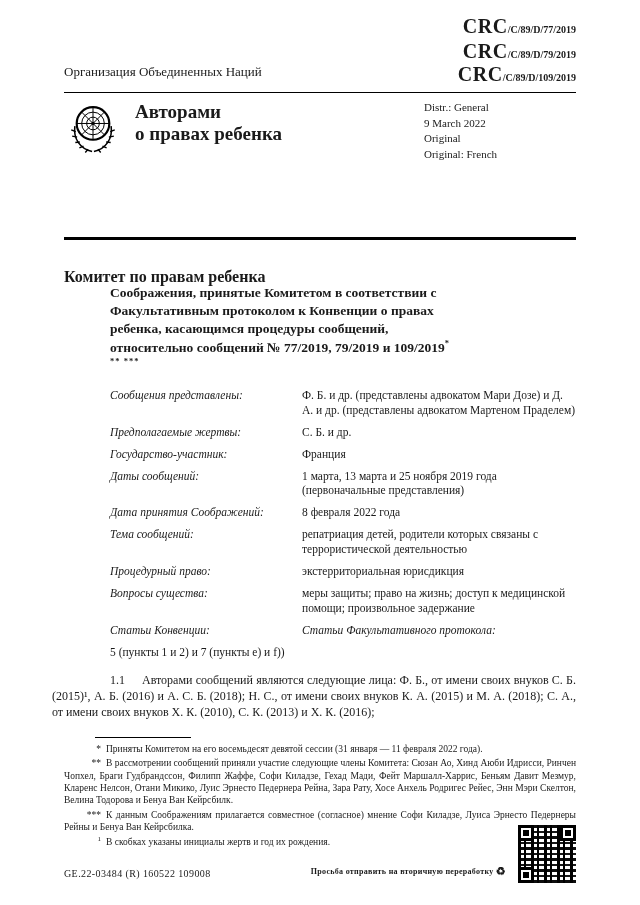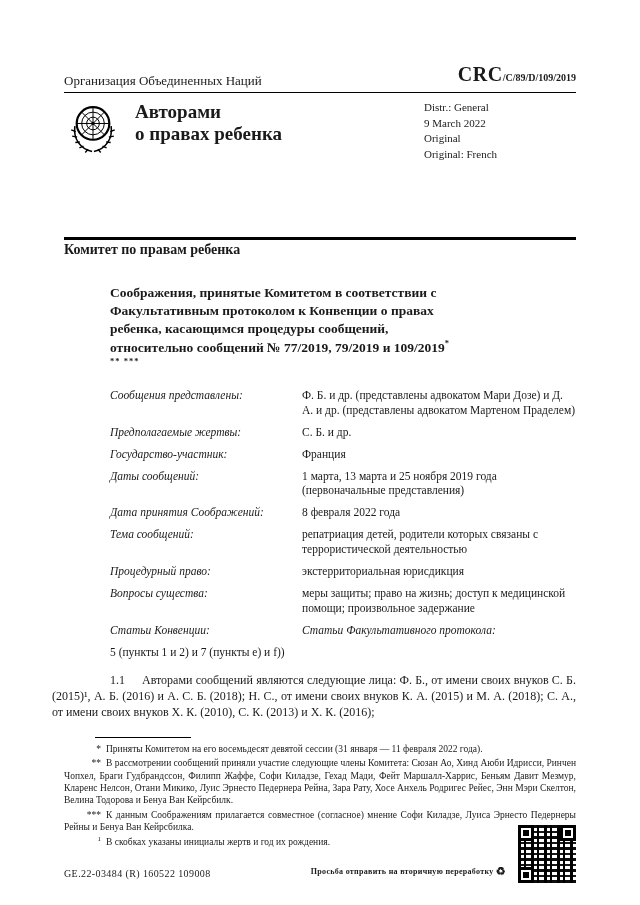--- a/index.html
+++ b/index.html
@@ -12,34 +12,34 @@
 
   
   .masthead { position:absolute; top:16px; right:64px; text-align:right; }
   .sym { line-height:1.08; white-space:nowrap; margin-bottom:3px; }
   .sym-big { font-size:20px; font-weight:bold; letter-spacing:0.5px; }
   .sym-small { font-size:10px; font-weight:bold; }
 
   
   .header-row {
     position:absolute; left:64px; right:64px; top:64px;
-    display:flex; justify-content:space-between; align-items:flex-end;
+    display:flex; justify-content:space-between; align-items:flex-start;
   }
   .org-name { font-size:13px; }
   .header-line { position:absolute; left:64px; right:64px; top:92px; border-top:1px solid #000; }
 
   
   .banner { position:absolute; left:64px; right:64px; top:99px; display:flex; align-items:flex-start; }
   .emblem { width:58px; height:58px; flex:0 0 auto; }
   .doc-title { margin-left:13px; font-size:19px; font-weight:bold; line-height:1.18; padding-top:2px; }
   .distr { margin-left:auto; width:152px; font-size:11px; line-height:1.42; padding-top:1px; }
 
   .thick-rule { position:absolute; left:64px; right:64px; top:237px; height:3px; background:#000; }
 
-  .committee { position:absolute; left:64px; top:242px; font-size:14px; font-weight:bold; }
+  .committee { position:absolute; left:64px; top:268px; font-size:16px; font-weight:bold; }
 
   
   .main { position:absolute; left:52px; right:64px; top:284px; }
   .title { font-size:13.5px; font-weight:bold; line-height:1.33; max-width:352px; margin-left:58px; }
   .title sup { font-size:8.5px; font-weight:bold; letter-spacing:1px; }
 
   .meta-table {
     margin:13px 0 0 58px;
     display:grid; grid-template-columns:192px 1fr; row-gap:7px; column-gap:0;
     font-size:11.5px; line-height:1.3;
@@ -74,20 +74,24 @@
   .finder::after { content:""; position:absolute; inset:2px; background:#000; }
   .finder.tl { top:0; left:0; }
   .finder.tr { top:0; right:0; }
   .finder.bl { bottom:0; left:0; }
 </style>
 </head>
 <body>
 
 <div class="page">
 
+  <div class="masthead">
+    <div class="sym"><span class="sym-big">CRC</span><span class="sym-small">/C/89/D/77/2019</span></div>
+    <div class="sym"><span class="sym-big">CRC</span><span class="sym-small">/C/89/D/79/2019</span></div>
+  </div>
 
   <div class="header-row">
     <span class="org-name">Организация Объединенных Наций</span>
     <span class="sym"><span class="sym-big">CRC</span><span class="sym-small">/C/89/D/109/2019</span></span>
   </div>
   <div class="header-line"></div>
 
   <div class="banner">
     <div class="emblem">
       <svg viewBox="0 0 64 64" width="58" height="58" aria-hidden="true">

